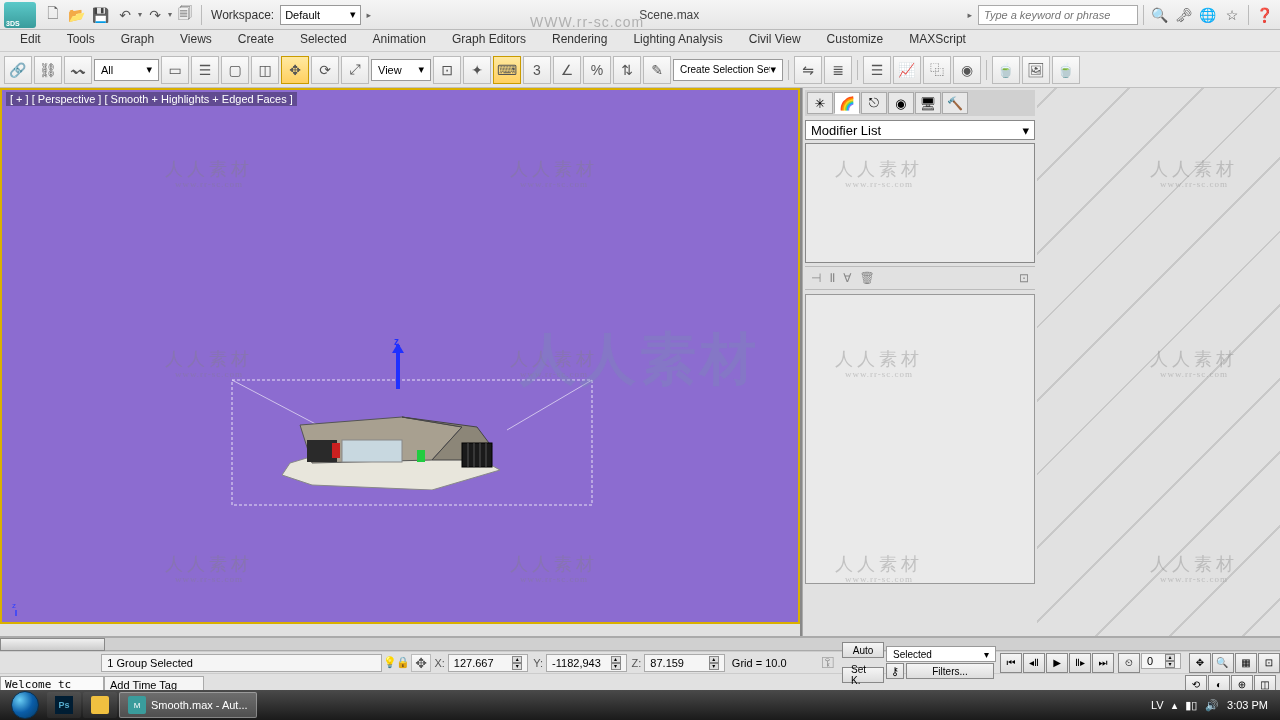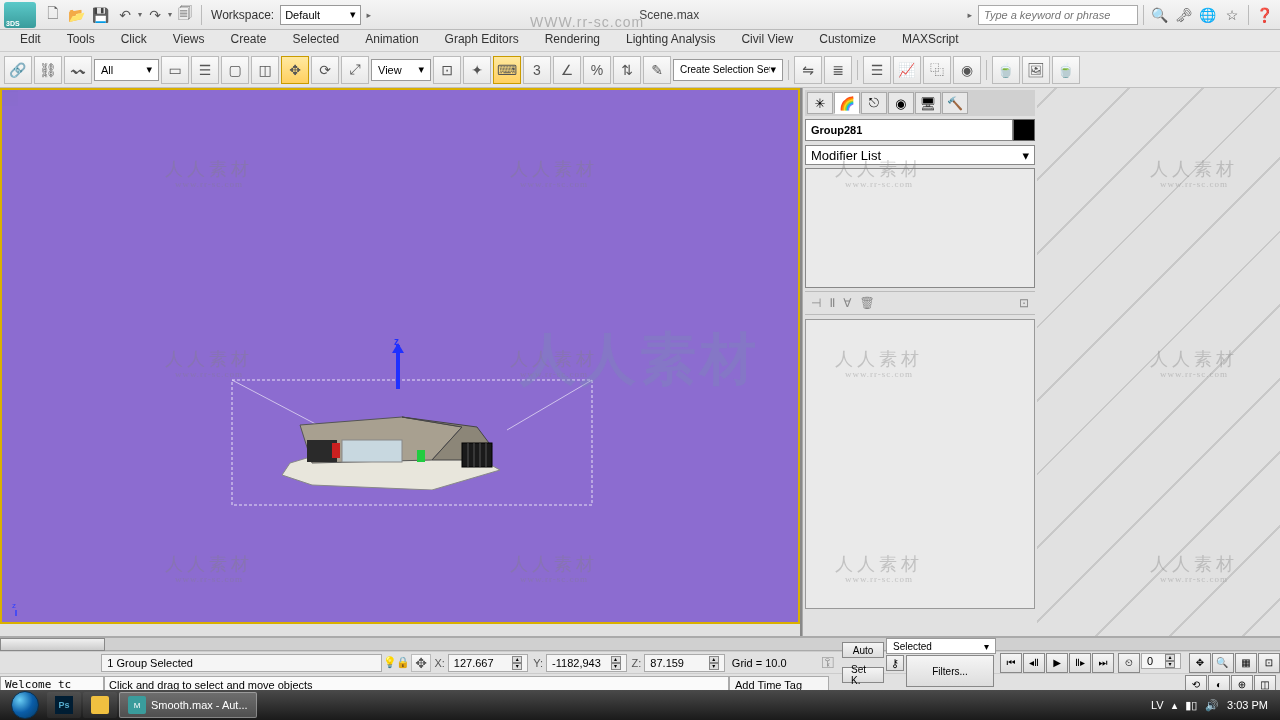--- a/index.html
+++ b/index.html
@@ -102,21 +102,21 @@
     <button class="qat-btn">🌐</button>
     <button class="qat-btn">☆</button>
     <div class="sep-v"></div>
     <button class="qat-btn">❓</button>
   </div>
 </div>
 
 <div class="menubar">
   <div class="menu-item">Edit</div>
   <div class="menu-item">Tools</div>
-  <div class="menu-item">Click</div>
+  <div class="menu-item">Graph</div>
   <div class="menu-item">Views</div>
   <div class="menu-item">Create</div>
   <div class="menu-item">Selected</div>
   <div class="menu-item">Animation</div>
   <div class="menu-item">Graph Editors</div>
   <div class="menu-item">Rendering</div>
   <div class="menu-item">Lighting Analysis</div>
   <div class="menu-item">Civil View</div>
   <div class="menu-item">Customize</div>
   <div class="menu-item">MAXScript</div>
@@ -175,20 +175,21 @@
     <svg class="mesh-ground" viewBox="0 0 800 536" preserveAspectRatio="none">
       <defs>
             <pattern id="tri" width="60" height="40" patternUnits="userSpaceOnUse" patternTransform="scale(1,0.9) skewX(-8)">
         <path d="M0 0 L60 0 L30 40 Z M30 40 L60 0 L60 40 Z M0 0 L30 40 L0 40 Z" fill="none" stroke="#6a4db0" stroke-width="0.6"></path>
       </pattern>
           </defs>
       <rect width="800" height="536" fill="#8c6cd0"></rect>
       <rect width="800" height="536" fill="url(#tri)"></rect>
       <path d="M 0 60 Q 400 45 800 55" stroke="#7a5cc0" fill="none" stroke-width="1"></path>
     </svg>
+    <div class="vp-label">[ + ] [ Perspective ] [ Smooth + Highlights + Edged Faces ]</div>
 
     <svg class="wireframe-sel">
           <rect x="5" y="5" width="360" height="125" fill="none" stroke="#fff" stroke-width="0.8" stroke-dasharray="3 2"></rect>
           <line x1="5" y1="5" x2="100" y2="55" stroke="#fff" stroke-width="0.6"></line>
           <line x1="365" y1="5" x2="280" y2="55" stroke="#fff" stroke-width="0.6"></line>
         </svg>
 
     <div class="gizmo-z"></div>
     <div class="gizmo-zl">z</div>
 
@@ -219,24 +220,20 @@
   <div class="side-panel">
     <div class="command-panel">
       <div class="cp-tabs">
         <div class="cp-tab">✳</div>
         <div class="cp-tab active">🌈</div>
         <div class="cp-tab">⎋</div>
         <div class="cp-tab">◉</div>
         <div class="cp-tab">🖥</div>
         <div class="cp-tab">🔨</div>
       </div>
-      <div class="obj-name-row">
-        <div class="obj-name">Group281</div>
-        <div class="color-sw"></div>
-      </div>
       <div class="mod-combo">
           <span>Modifier List</span>
           <span>▾</span>
         </div>
       <div class="mod-stack"></div>
       <div class="mod-icons">
         <span>⊣</span>
         <span>Ⅱ</span>
         <span>∀</span>
         <span>🗑</span>
@@ -290,21 +287,21 @@
     <div class="btn-s" style="width:42px;height:16px;font-size:10px">Auto</div>
     <div class="btn-s" style="width:42px;height:16px;font-size:10px">Set K.</div>
   </div>
   <div style="display:flex;flex-direction:column;gap:1px;margin-left:2px">
     <div class="combo-s" style="width:110px;height:16px;font-size:10px">
         <span>Selected</span>
         <span>▾</span>
       </div>
     <div style="display:flex;gap:2px">
       <div class="btn-s" style="width:18px;height:16px">⚷</div>
-      <div class="btn-s" style="width:88px;height:32px;font-size:10px">Filters...</div>
+      <div class="btn-s" style="width:88px;height:16px;font-size:10px">Filters...</div>
     </div>
   </div>
   <div class="play-controls" style="margin-left:4px">
     <div class="play-btn">⏮</div>
     <div class="play-btn">◂Ⅱ</div>
     <div class="play-btn">▶</div>
     <div class="play-btn">Ⅱ▸</div>
     <div class="play-btn">⏭</div>
   </div>
   <div style="display:flex;flex-direction:column;gap:1px;margin-left:4px">
@@ -322,21 +319,20 @@
   <div style="display:flex;gap:1px;margin-left:6px">
     <div class="play-btn">✥</div>
     <div class="play-btn">🔍</div>
     <div class="play-btn">▦</div>
     <div class="play-btn">⊡</div>
   </div>
 </div>
 
 <div class="status-row">
   <div class="prompt1" style="width:104px">Welcome tc</div>
-  <div class="prompt2" style="width:625px;font-family:sans-serif">Click and drag to select and move objects</div>
   <div class="status-cell" style="width:100px">Add Time Tag</div>
   <div style="flex:1"></div>
   <div style="display:flex;gap:1px;margin-right:4px">
     <div class="play-btn">⟲</div>
     <div class="play-btn">◐</div>
     <div class="play-btn">⊕</div>
     <div class="play-btn">◫</div>
   </div>
 </div>
 

